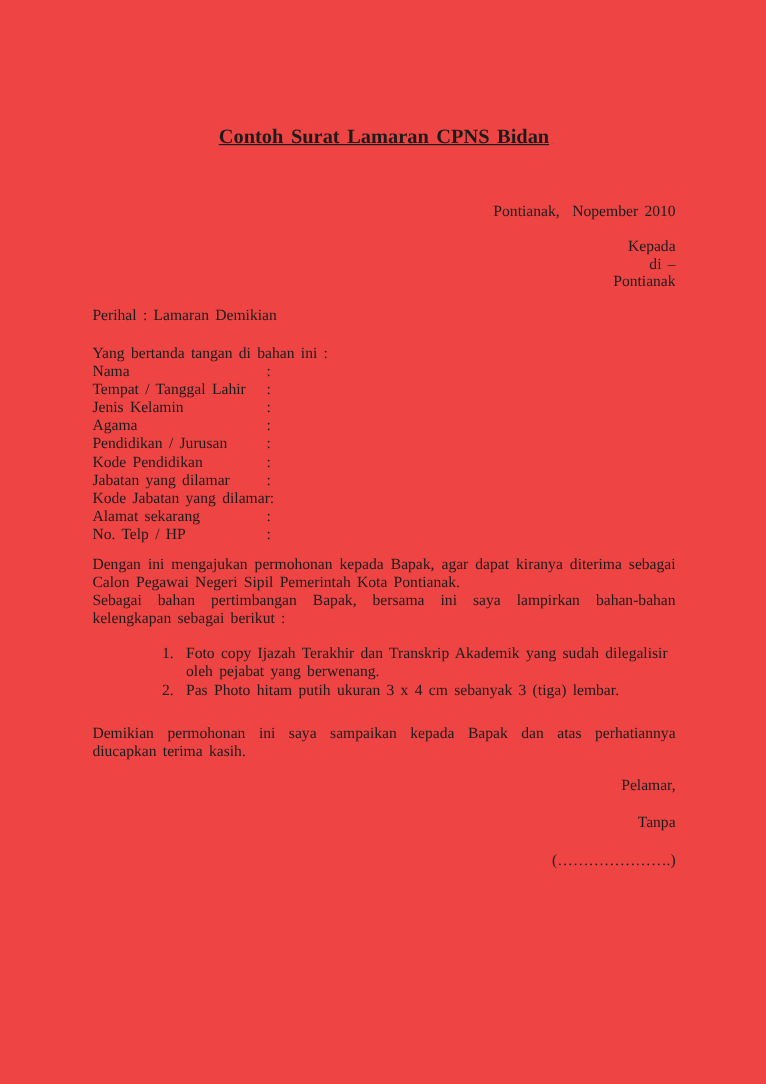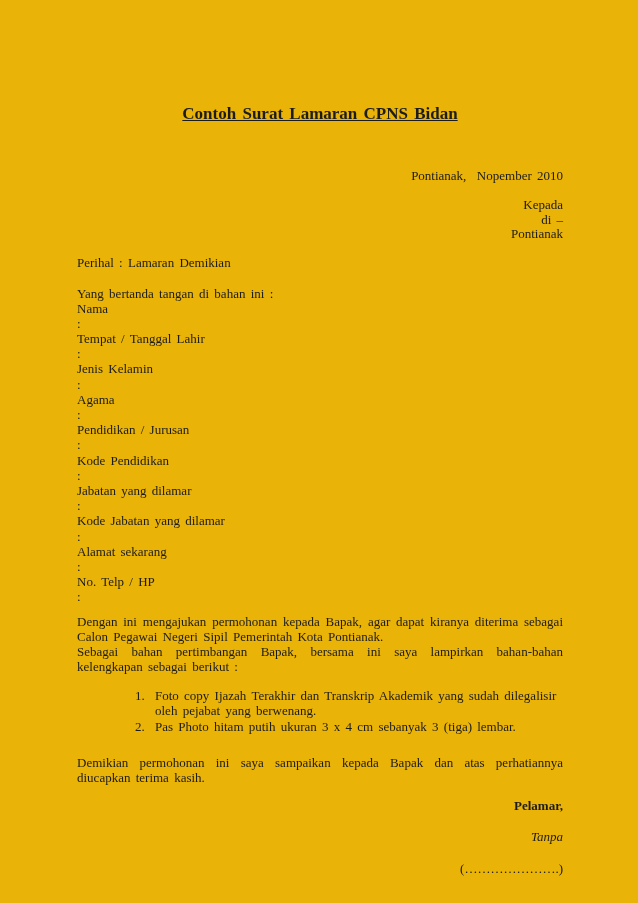--- a/index.html
+++ b/index.html
@@ -4,21 +4,21 @@
 <style>
   html, body {
     margin: 0;
     padding: 0;
     background: #ffffff;
   }
   .page {
     position: relative;
     width: 638px;
     height: 903px;
-    background: #eab308;
+    background: #ef4444;
     color: #1c1c1c;
     font-family: "Liberation Serif", "DejaVu Serif", serif;
     font-size: 13px;
     line-height: 15px;
     box-sizing: border-box;
     padding: 102px 75px 0 77px;
     word-spacing: 2px;
     overflow: hidden;
   }
   .title {
@@ -46,21 +46,20 @@
   }
   .intro {
     margin: 0;
   }
   .form-block {
     margin: 0;
   }
   .form-row {
     display: flex;
     line-height: 15.2px;
-    flex-direction: column;
   }
   .form-label {
     flex: none;
     min-width: 145px;
   }
   .form-colon {
     flex: none;
   }
   .para-block {
     margin-top: 9px;
@@ -84,25 +83,23 @@
   .list-text {
     flex: 1;
   }
   .closing {
     margin-top: 21px;
     text-align: justify;
     font-family: Liberation Serif, serif;
   }
   .sig-role {
     margin-top: 12px;
-    font-weight: bold;
   }
   .sig-name {
     margin-top: 16px;
-    font-style: italic;
   }
   .sig-line {
     margin-top: 17px;
   }
 </style>
 </head>
 <body>
 
 <div class="page">
 

